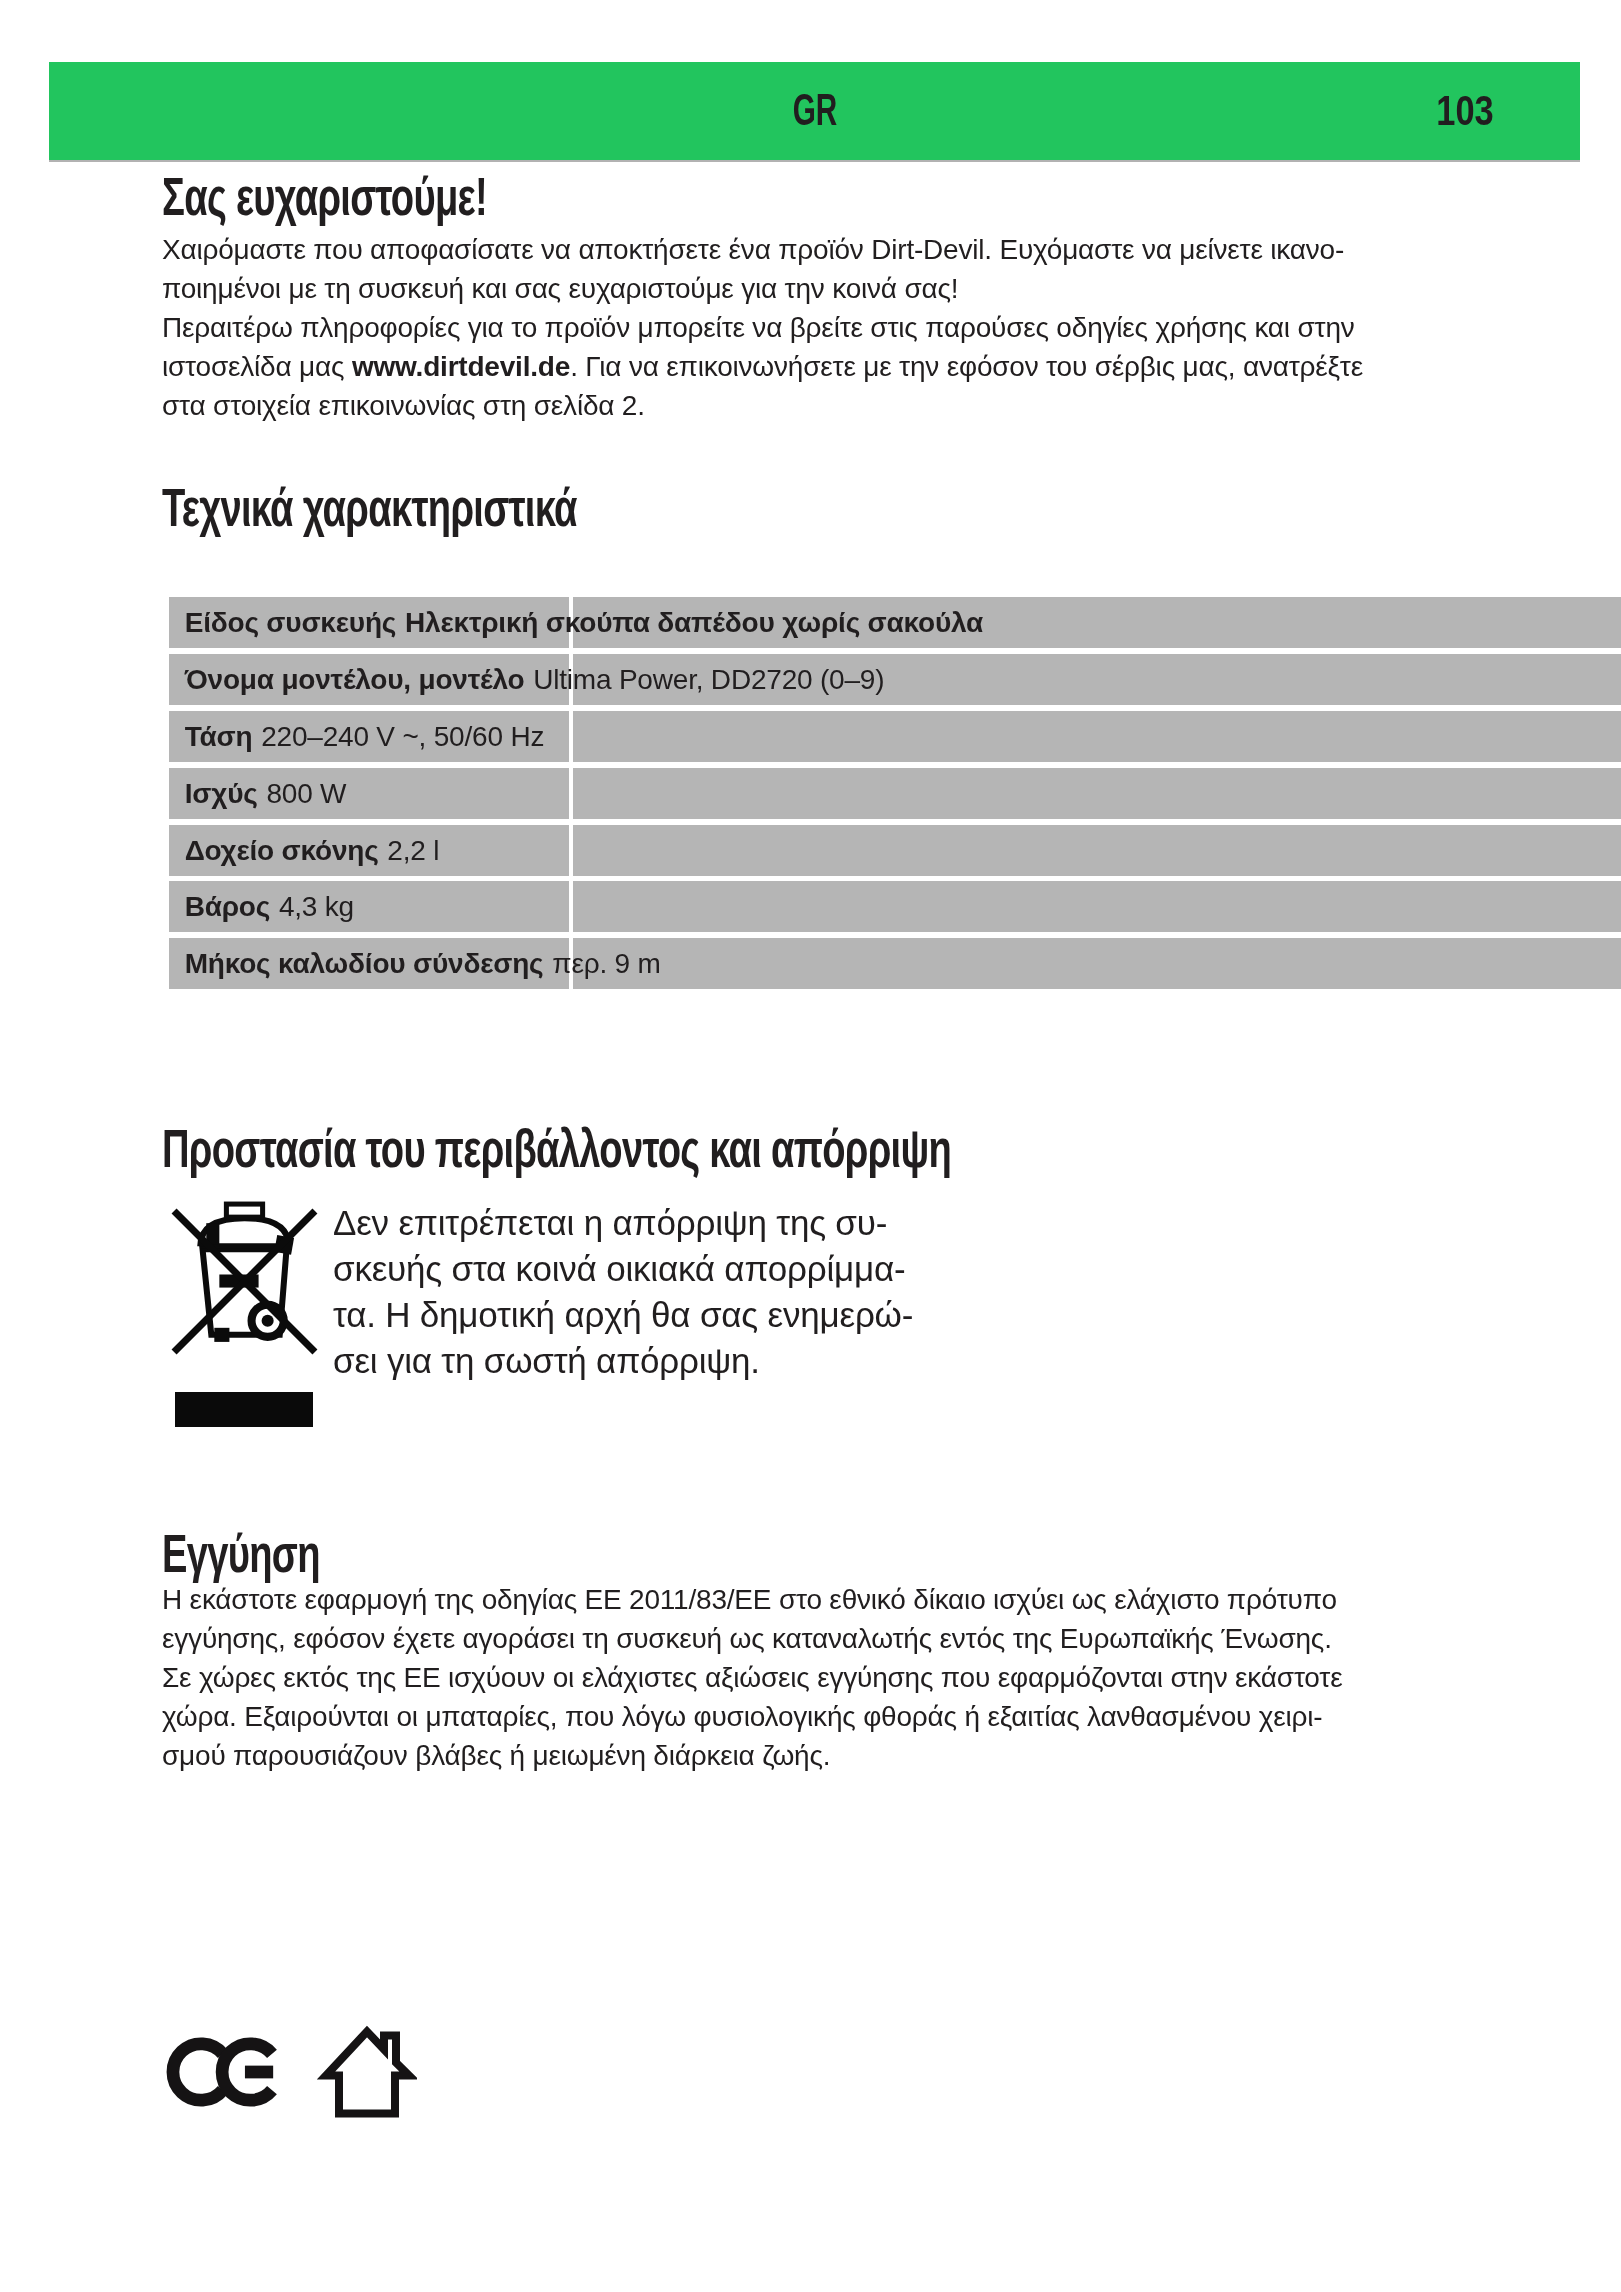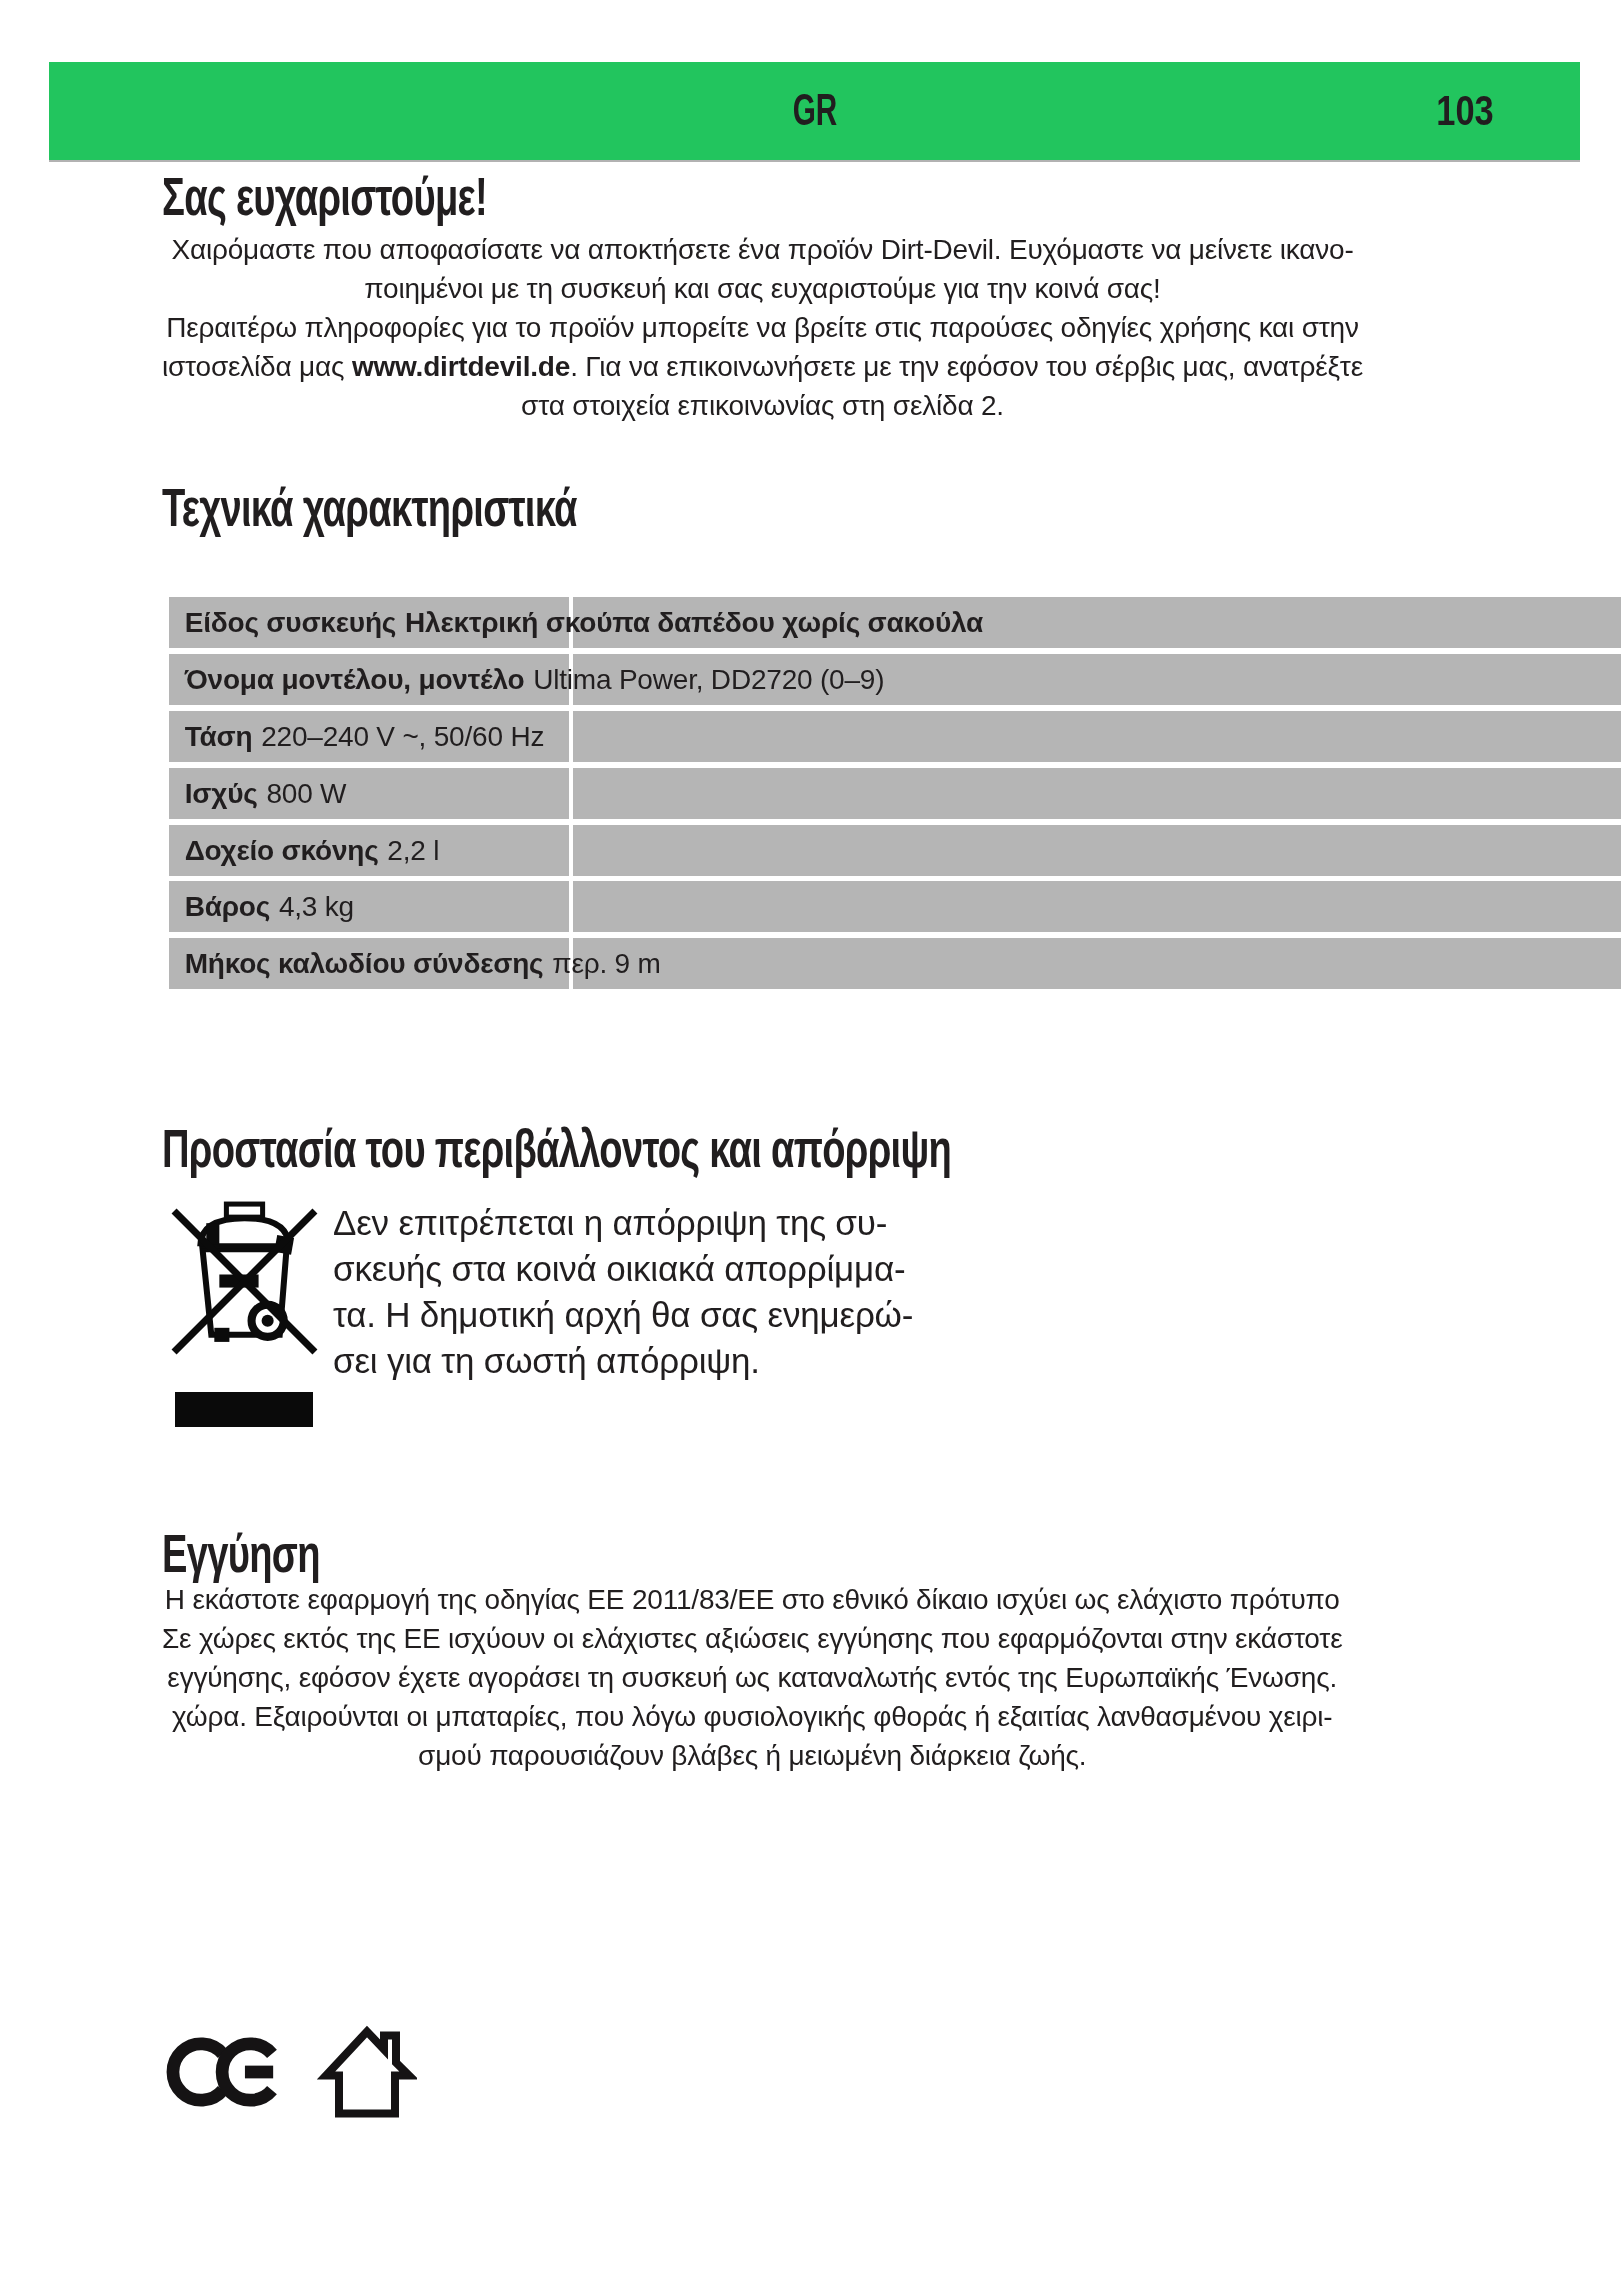--- a/index.html
+++ b/index.html
@@ -8,21 +8,21 @@
 
   
   .headerbar{position:absolute;left:49px;top:62px;width:1531px;height:98px;background:#22c55e;border-bottom:2.9px solid #b2b2b2;}
   .lang{position:absolute;left:50%;top:50%;transform:translate(-50%,-52%) scaleX(0.66);font-size:45px;font-weight:700;letter-spacing:0px;}
   .pagenum{position:absolute;right:86px;top:50%;transform:translateY(-52%) scaleX(0.8);transform-origin:100% 50%;font-size:43px;font-weight:700;}
 
   
   .h{position:absolute;left:162px;font-size:53px;font-weight:700;line-height:1.05;letter-spacing:-1px;white-space:nowrap;transform:scaleX(0.72);transform-origin:0 0;}
 
   
-  .para{position:absolute;left:162px;font-size:28px;line-height:39px;letter-spacing:-0.2px;white-space:nowrap;text-align:center;}
+  .para{position:absolute;left:162px;font-size:28px;line-height:39px;letter-spacing:-0.2px;white-space:nowrap;}
   .para .line{height:39px;}
   .b{font-weight:700;}
 
   
   .table{position:absolute;left:169px;top:581px;width:1554px;margin-top:16px;}
   .trow{position:relative;height:51px;margin-bottom:5.9px;background:#b5b5b5;}
   .trow:last-child{margin-bottom:0;}
   .trow .rowtext{position:relative;z-index:3;margin-left:15.7px;line-height:51px;font-size:28px;letter-spacing:-0.2px;white-space:nowrap;}
   .rowtext .lbl{font-weight:700;}
   .rowtext .val{margin-left:8.8px;}
@@ -128,22 +128,22 @@
       </div>
   </div>
 
   <div class="blackbar"></div>
 
   <div class="h" style="top:1526px;">Εγγύηση</div>
   <div class="para" style="top:1580px;">
     <div>
 
     <div class="line">Η εκάστοτε εφαρμογή της οδηγίας ΕΕ 2011/83/ΕΕ στο εθνικό δίκαιο ισχύει ως ελάχιστο πρότυπο</div>
+        <div class="line">εγγύησης, εφόσον έχετε αγοράσει τη συσκευή ως καταναλωτής εντός της Ευρωπαϊκής Ένωσης.</div>
         <div class="line">Σε χώρες εκτός της ΕΕ ισχύουν οι ελάχιστες αξιώσεις εγγύησης που εφαρμόζονται στην εκάστοτε</div>
-        <div class="line">εγγύησης, εφόσον έχετε αγοράσει τη συσκευή ως καταναλωτής εντός της Ευρωπαϊκής Ένωσης.</div>
         <div class="line">χώρα. Εξαιρούνται οι μπαταρίες, που λόγω φυσιολογικής φθοράς ή εξαιτίας λανθασμένου χειρι-</div>
         <div class="line">σμού παρουσιάζουν βλάβες ή μειωμένη διάρκεια ζωής.</div>
       </div>
   </div>
 
   <svg class="ce-svg" width="122" height="86" viewBox="0 0 134 88">
     <g stroke="#151314" fill="none" stroke-width="14">
       <path d="M 65.7 24.1 A 31 31 0 1 0 65.7 63.9"></path>
       <path d="M 119.7 24.1 A 31 31 0 1 0 119.7 63.9"></path>
       <line x1="90" y1="44" x2="121" y2="44"></line>

